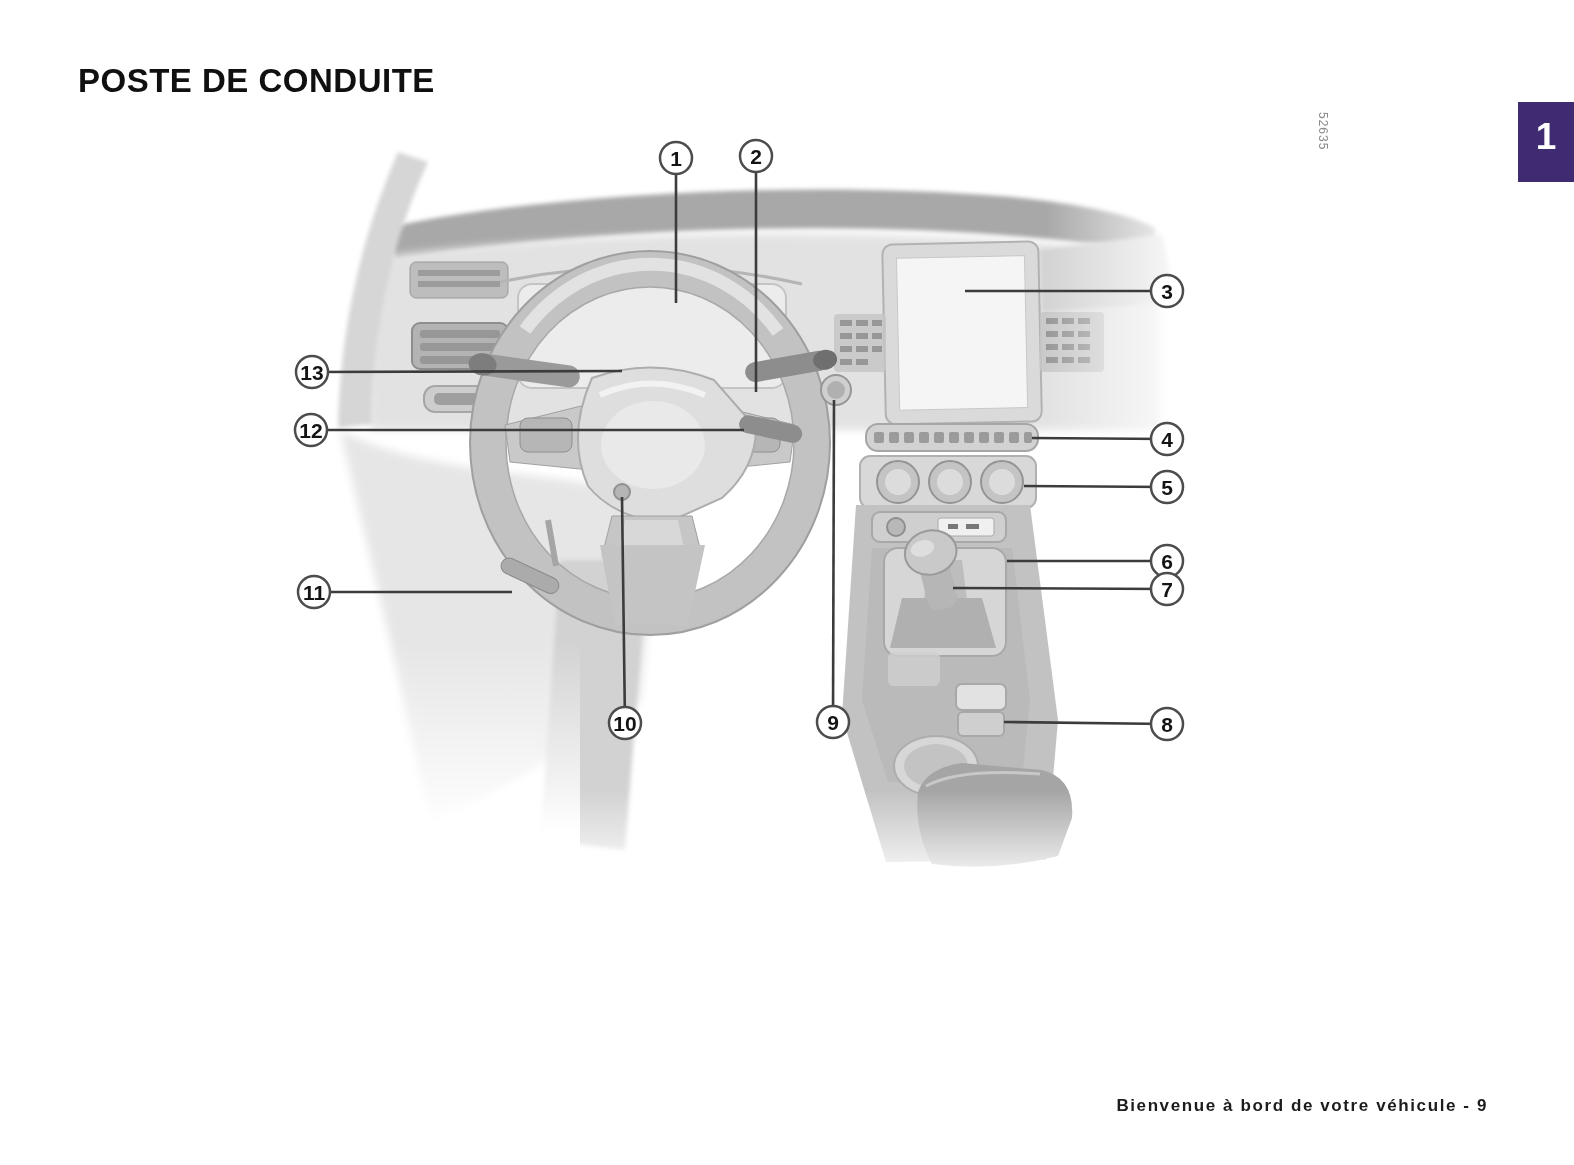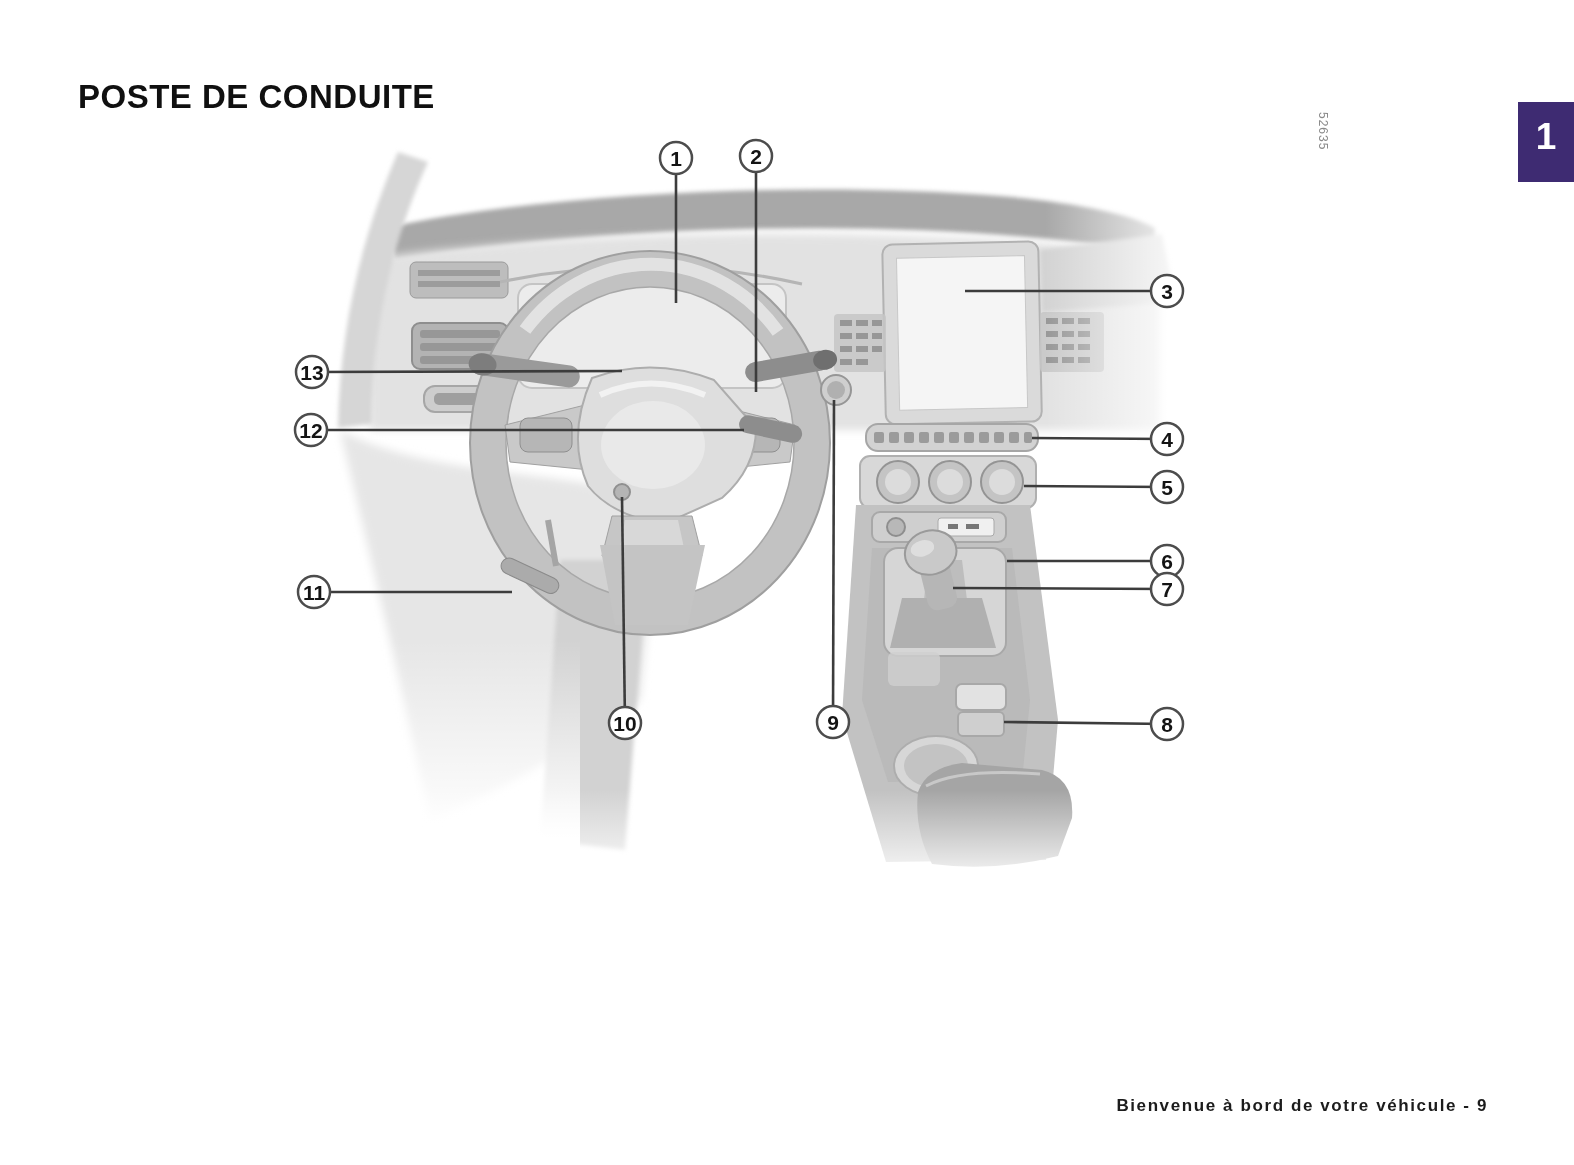--- a/index.html
+++ b/index.html
@@ -1,18 +1,18 @@
 <!DOCTYPE html>
 <html><head>
 <meta charset="utf-8">
 <style>
   html,body{margin:0;padding:0;background:#ffffff;}
   body{width:1574px;height:1165px;position:relative;overflow:hidden;
        font-family:"Liberation Sans",sans-serif;}
-  .page-title{position:absolute;left:78px;top:56px;font-size:33px;font-weight:bold;
+  .page-title{position:absolute;left:78px;top:40px;font-size:33px;font-weight:bold;
               color:#101010;letter-spacing:.5px;white-space:nowrap;}
   .section-tab{position:absolute;right:0;top:102px;width:56px;height:80px;
                display:flex;align-items:center;justify-content:center;}
   .section-tab span{color:#ffffff;font-size:37px;font-weight:bold;line-height:1;
                     transform:translateY(-6px);}
   .figure-number{position:absolute;left:1330px;top:112px;font-size:12px;color:#8a8a8a;
                  letter-spacing:1px;transform:rotate(90deg);transform-origin:left top;
                  white-space:nowrap;}
   .page-footer{position:absolute;right:86px;top:1096px;font-size:17px;font-weight:bold;
                color:#1c1c1c;letter-spacing:1.6px;white-space:nowrap;}

